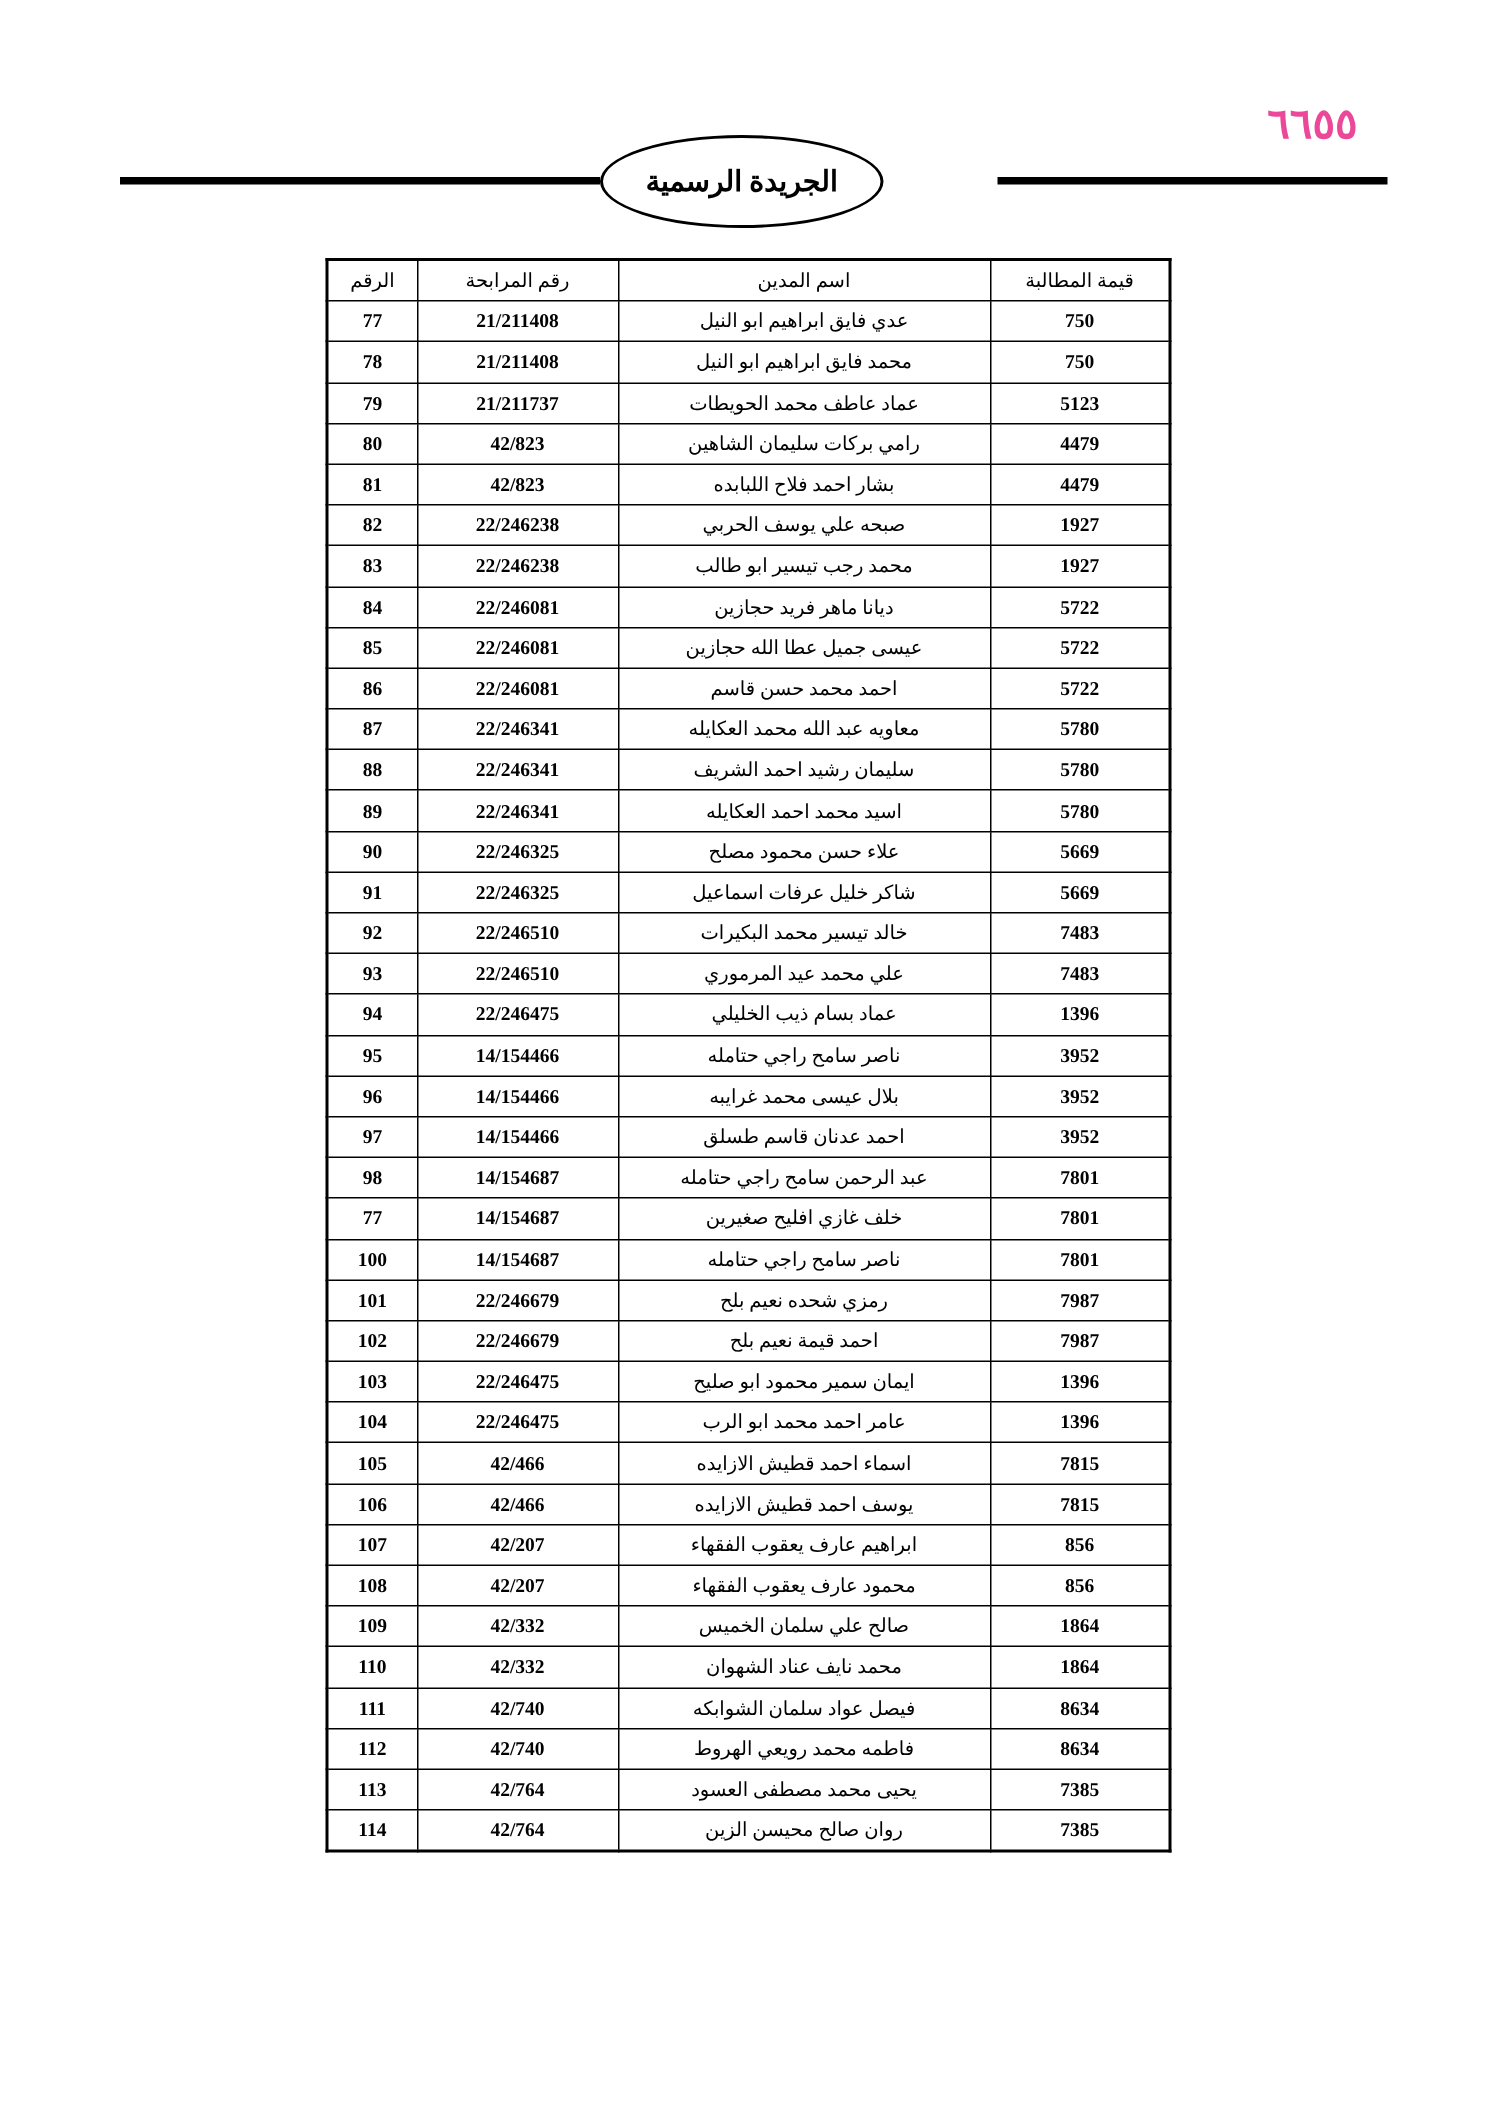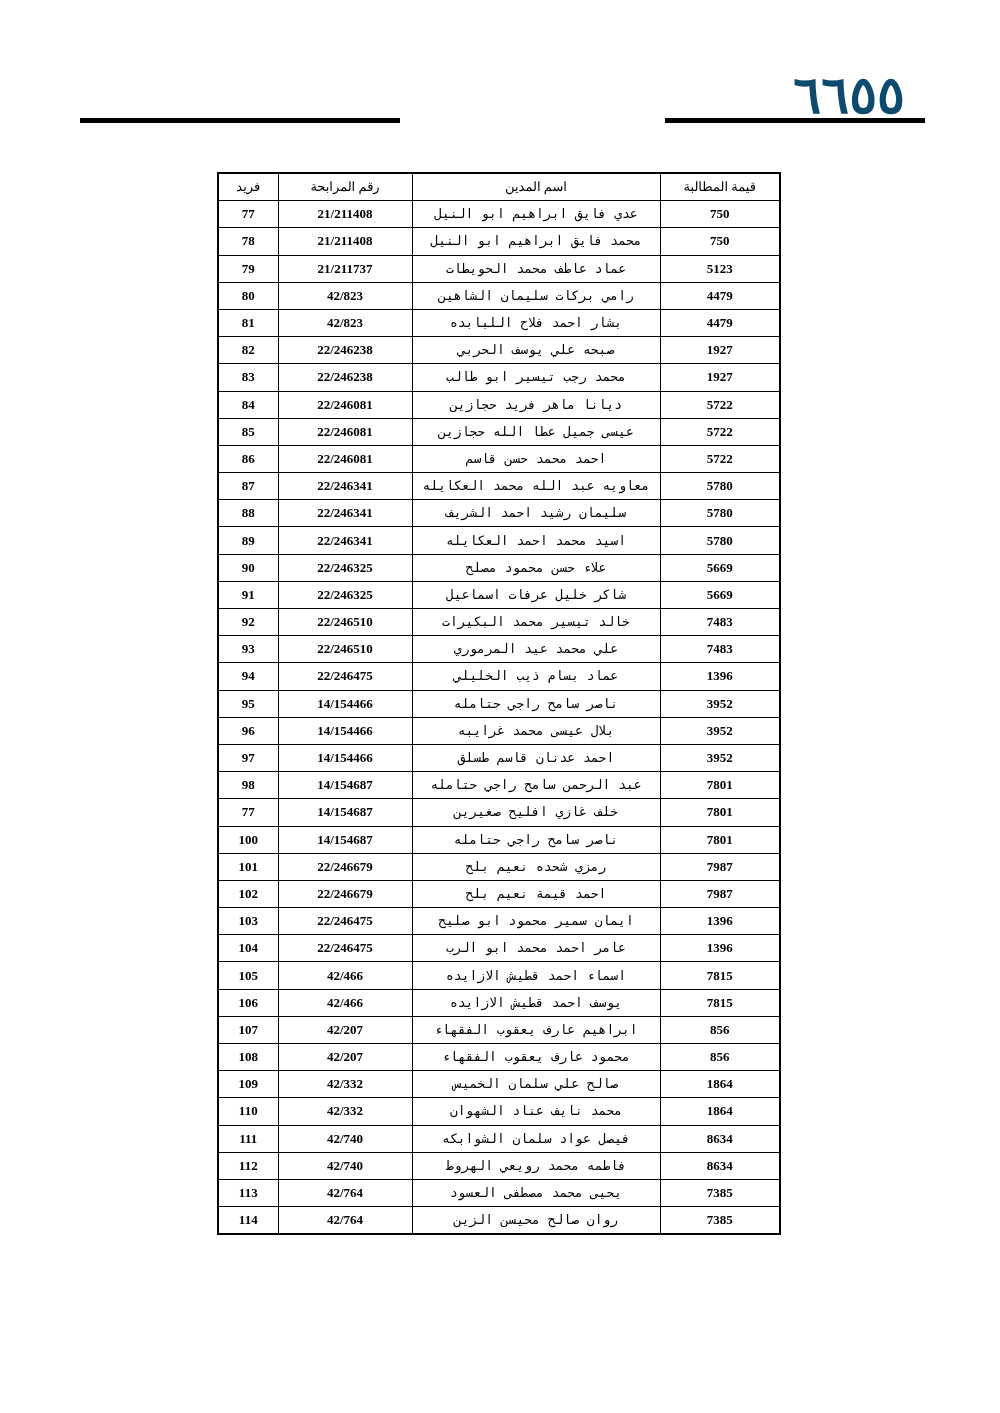--- a/index.html
+++ b/index.html
@@ -21,25 +21,25 @@
     position: absolute;
     top: 70px;
     left: 80px;
     width: 845px;
     height: 75px;
   }
   .page-number {
     position: absolute;
     top: 0px;
     right: 20px;
-    font-size: 52px;
+    font-size: 28px;
     font-weight: bold;
     letter-spacing: 1px;
     font-family: "Liberation Serif", "DejaVu Serif", serif;
-    color: #0c4a6e;
+    color: #ec4899;
     line-height: 1;
   }
   .rule-right {
     position: absolute;
     top: 48px;
     right: 0px;
     width: 260px;
     height: 5px;
     background: #000;
   }
@@ -108,21 +108,21 @@
     height: 30px;
   }
   td.amount {
     font-weight: bold;
     font-size: 13.5px;
     font-family: Liberation Serif, serif;
   }
   td.name {
     font-size: 13.5px;
     font-weight: normal;
-    font-family: Liberation Mono, monospace;
+    font-family: Liberation Serif, serif;
     letter-spacing: 0px;
   }
   td.ref {
     font-weight: bold;
     font-size: 13px;
     direction: ltr;
   }
   td.num {
     font-weight: bold;
     font-size: 14px;
@@ -130,36 +130,39 @@
 </style>
 </head>
 <body>
 
 <div class="page">
 
   <div class="header">
     <div class="page-number">٦٦٥٥</div>
     <div class="rule-right"></div>
     <div class="rule-left"></div>
+    <div class="oval">
+      <span class="oval-text">الجريدة الرسمية</span>
+    </div>
   </div>
 
   <div class="table-wrap">
     <table class="data">
       <colgroup>
         <col class="col-amount">
         <col class="col-name">
         <col class="col-ref">
         <col class="col-num">
       </colgroup>
       <thead>
         <tr>
           <th>قيمة المطالبة</th>
           <th>اسم المدين</th>
           <th>رقم المرابحة</th>
-          <th>فريد</th>
+          <th>الرقم</th>
         </tr>
       </thead>
       <tbody id="table-body">
           <tr>
             <td class="amount">750</td>
             <td class="name">عدي فايق ابراهيم ابو النيل</td>
             <td class="ref">21/211408</td>
             <td class="num">77</td>
           </tr>
           <tr>

